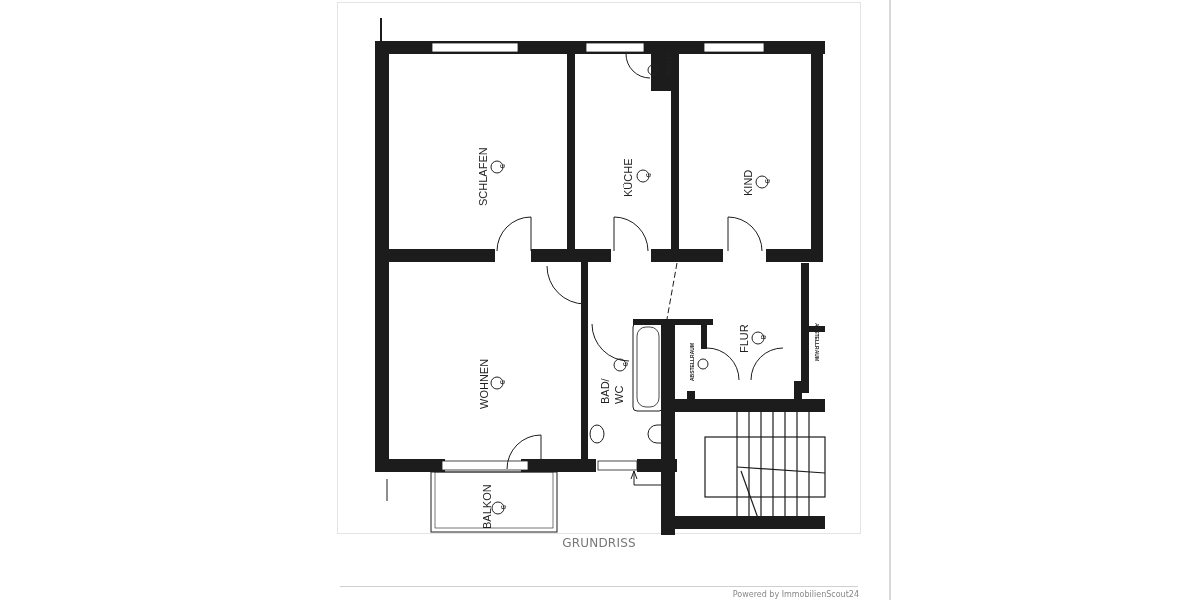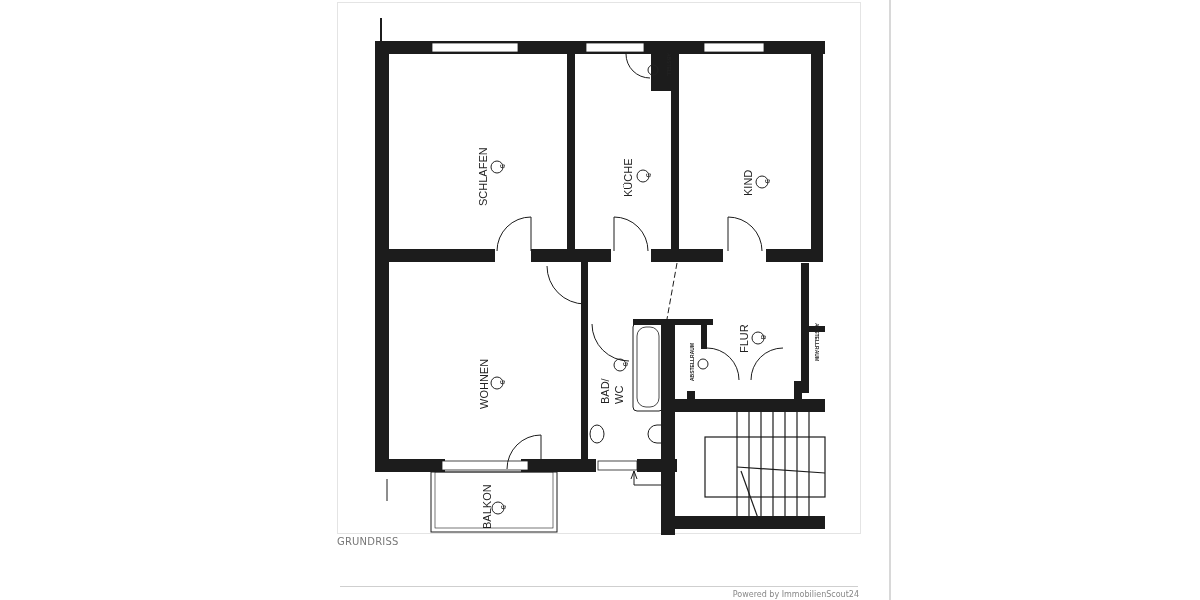--- a/index.html
+++ b/index.html
@@ -1,19 +1,19 @@
 <!DOCTYPE html>
 <html><head>
 <meta charset="utf-8">
 <style>
   html, body { margin:0; padding:0; }
   body { width:1200px; height:600px; background:#ffffff; position:relative; overflow:hidden; font-family:"DejaVu Sans", sans-serif; }
   .frame { position:absolute; left:337px; top:2px; width:524px; height:532px; border:1px solid #e4e4e4; background:#fff; box-sizing:border-box; }
   .plan { position:absolute; left:0; top:0; }
-  .caption { position:absolute; left:337px; top:536px; width:524px; text-align:left; font-size:10px; color:#777; letter-spacing:0.2px; }
+  .caption { position:absolute; left:337px; top:536px; width:524px; text-align:center; font-size:12px; color:#777; letter-spacing:0.2px; }
   .divider { position:absolute; left:340px; top:586px; width:518px; height:1px; background:#cfcfcf; }
   .powered { position:absolute; right:341px; top:590px; font-size:8px; color:#888; }
   .vline { position:absolute; left:889px; top:0; width:2px; height:600px; background:#d8d8d8; }
   .lbl { font-family:"Liberation Sans", sans-serif; font-size:11px; fill:#222; }
   .lbl-s { font-family:"Liberation Sans", sans-serif; font-size:5px; fill:#222; font-weight:bold; }
   .num { font-family:"Liberation Sans", sans-serif; font-size:8px; fill:#222; }
 </style>
 </head>
 <body>
 

